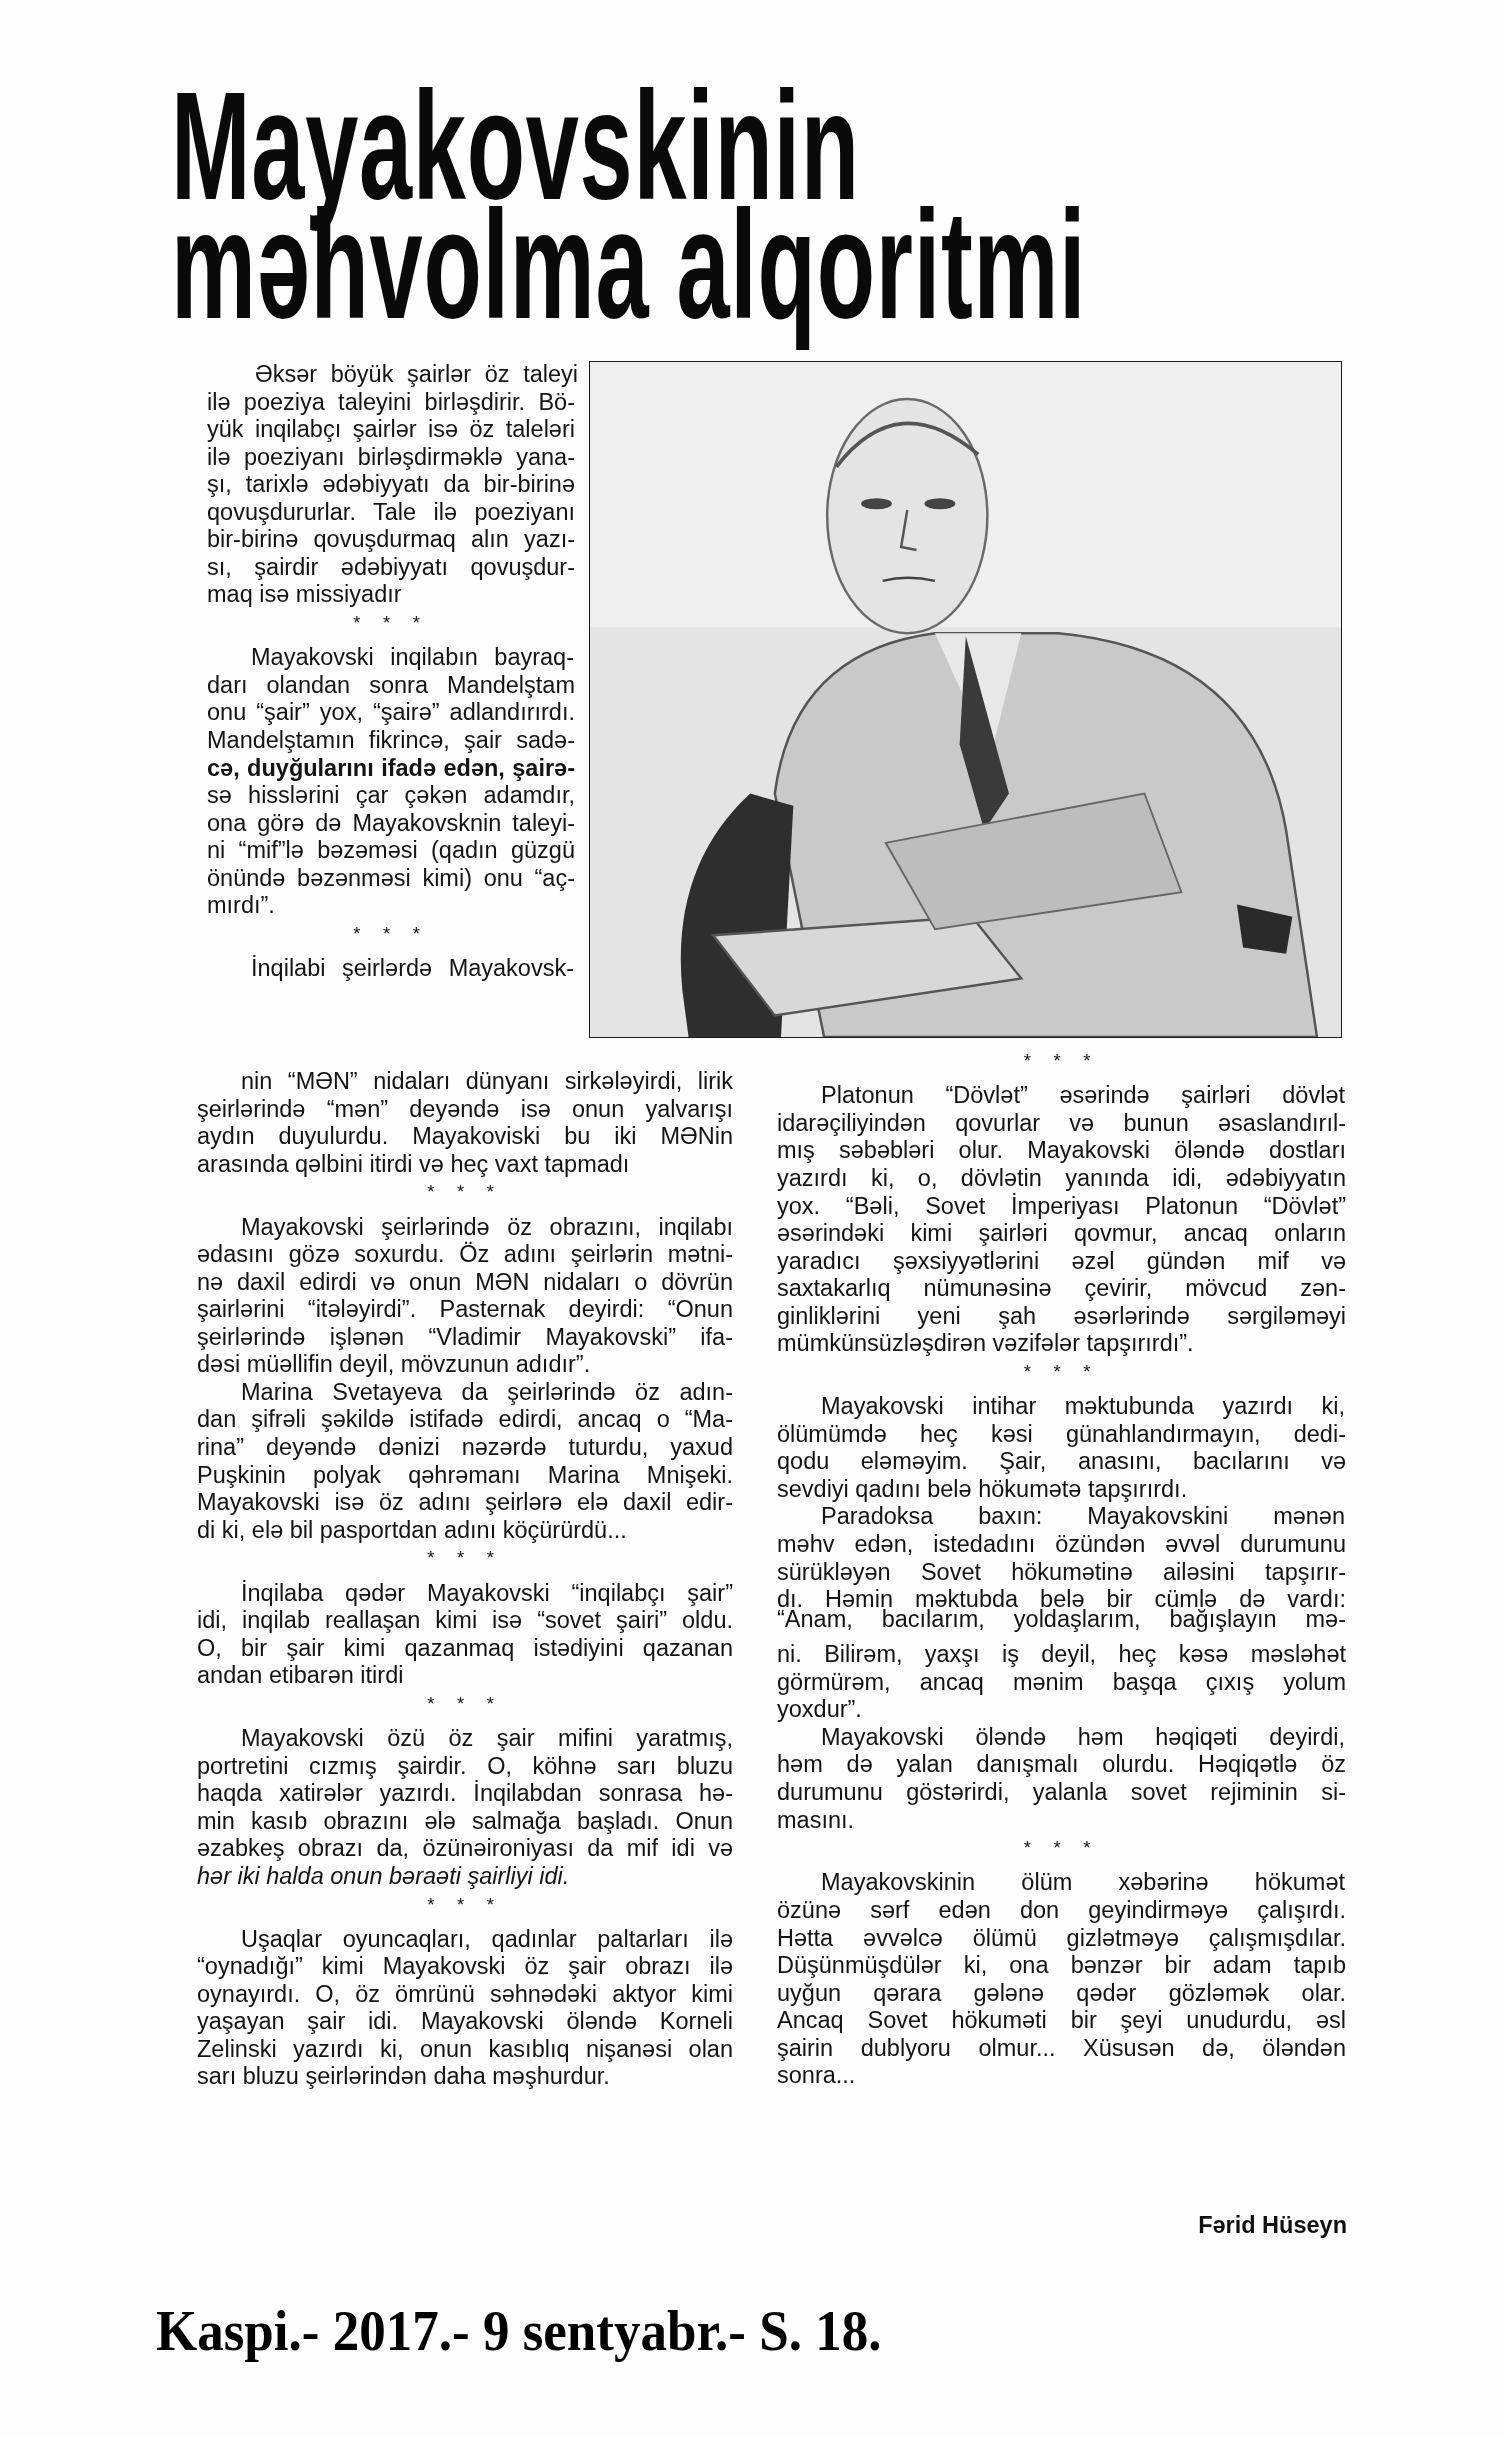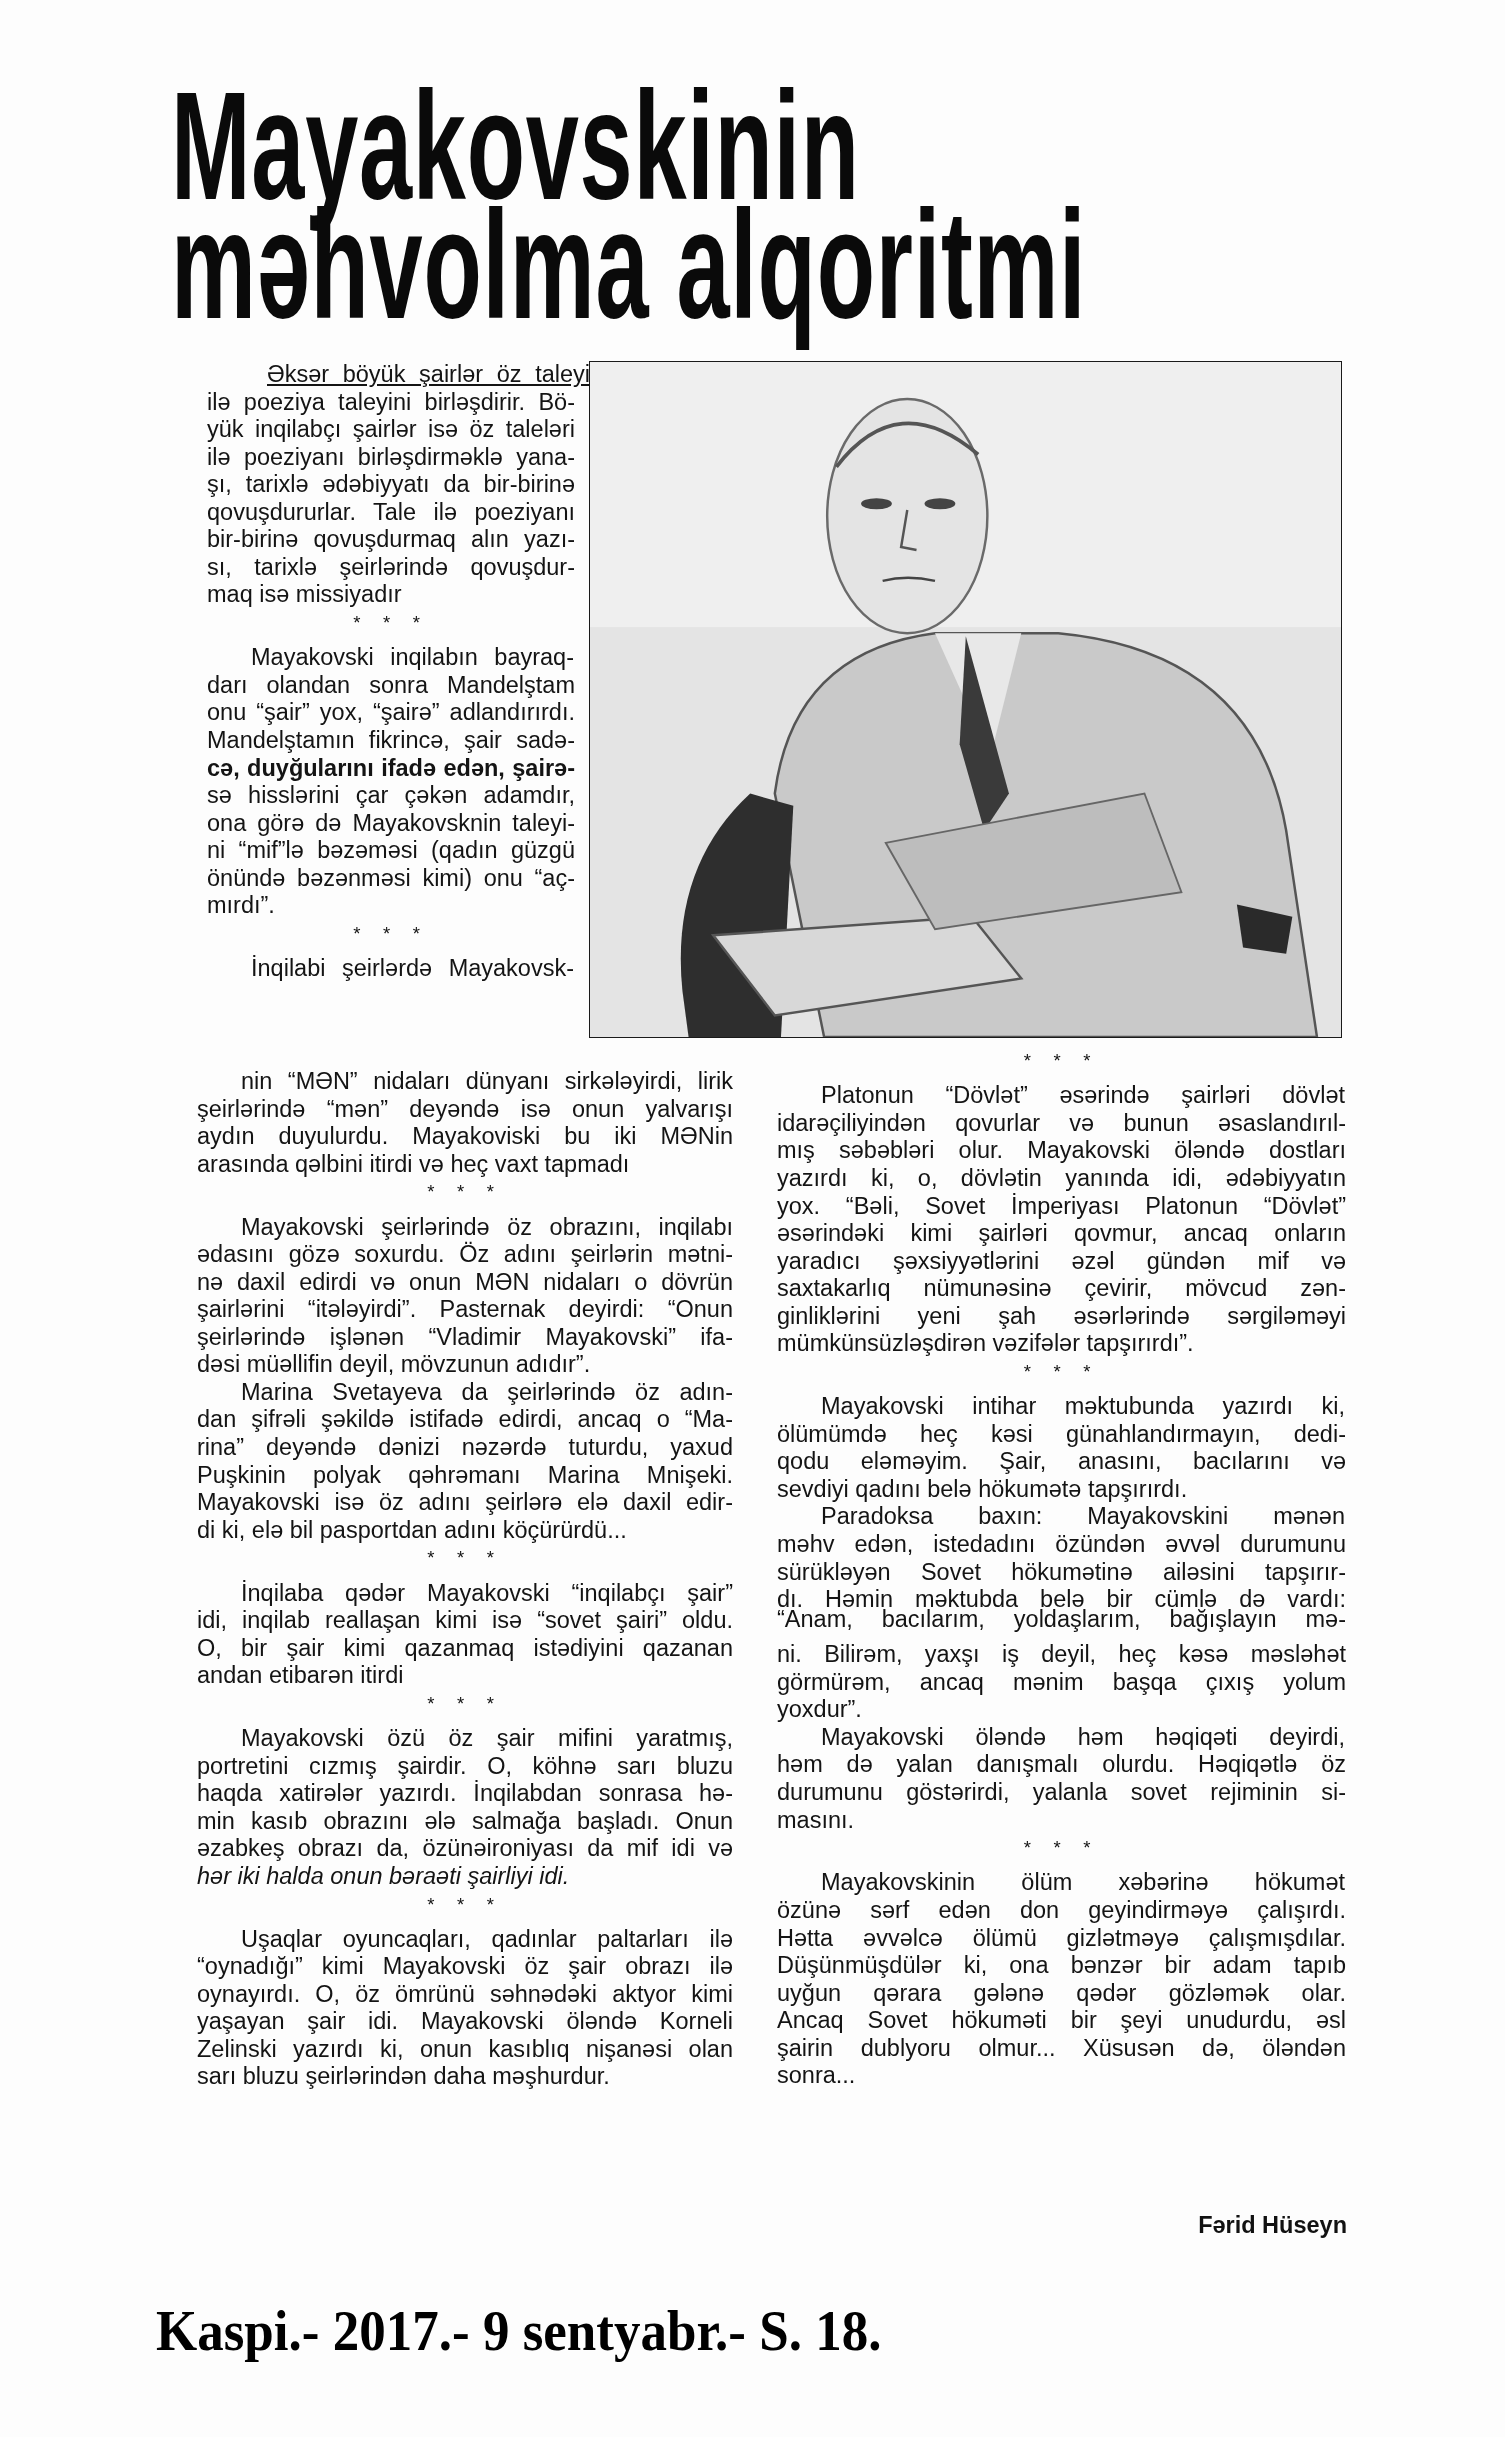--- a/index.html
+++ b/index.html
@@ -61,28 +61,28 @@
       <path d="M475 355 Q515 345 560 355" fill="none" stroke="#444" stroke-width="4"></path>
       <path d="M150 1020 Q130 820 260 700 L330 720 L310 1095 L160 1095 Z" fill="#2e2e2e"></path>
       <path d="M200 930 L620 900 L700 1000 L300 1060 Z" fill="#d8d8d8" stroke="#555" stroke-width="4"></path>
       <path d="M480 780 L900 700 L960 860 L560 920 Z" fill="#bdbdbd" stroke="#666" stroke-width="3"></path>
       <path d="M1050 880 L1140 900 L1130 960 L1060 950 Z" fill="#2a2a2a"></path>
     </svg>
   </div>
 
   <div class="col" id="col-left-top" style="left: 207px; top: 360px; width: 368px;">
       <div>
-        <div class="line" style="left: 60px; top: 0px; width: 323px; white-space: nowrap; text-decoration: underline;">Əksər böyük şairlər öz taleyi</div>
+        <div class="line" style="left: 48px; top: 0px; width: 323px; white-space: nowrap;">Əksər böyük şairlər öz taleyi</div>
         <div class="line" style="left: 0px; top: 27.6px; width: 368px; white-space: nowrap;">ilə poeziya taleyini birləşdirir. Bö-</div>
         <div class="line" style="left: 0px; top: 55px; width: 368px; white-space: nowrap;">yük inqilabçı şairlər isə öz taleləri</div>
         <div class="line" style="left: 0px; top: 83px; width: 368px; white-space: nowrap;">ilə poeziyanı birləşdirməklə yana-</div>
         <div class="line" style="left: 0px; top: 110px; width: 368px; white-space: nowrap;">şı, tarixlə ədəbiyyatı da bir-birinə</div>
         <div class="line" style="left: 0px; top: 138px; width: 368px; white-space: nowrap;">qovuşdururlar. Tale ilə poeziyanı</div>
         <div class="line" style="left: 0px; top: 165px; width: 368px; white-space: nowrap;">bir-birinə qovuşdurmaq alın yazı-</div>
-        <div class="line" style="left: 0px; top: 193px; width: 368px; white-space: nowrap;">sı, tarixlə şeirlərində qovuşdur-</div>
+        <div class="line" style="left: 0px; top: 193px; width: 368px; white-space: nowrap;">sı, şairdir ədəbiyyatı qovuşdur-</div>
         <div class="line last" style="left: 0px; top: 220px; width: 368px; white-space: nowrap;">maq isə missiyadır</div>
       </div>
       <div class="line center sep" style="top: 249px; width: 368px;">* * *</div>
       <div>
         <div class="line" style="left: 44px; top: 283px; width: 323px; white-space: nowrap;">Mayakovski inqilabın bayraq-</div>
         <div class="line" style="left: 0px; top: 311px; width: 368px; white-space: nowrap;">darı olandan sonra Mandelştam</div>
         <div class="line" style="left: 0px; top: 338px; width: 368px; white-space: nowrap;">onu “şair” yox, “şairə” adlandırırdı.</div>
         <div class="line" style="left: 0px; top: 366px; width: 368px; white-space: nowrap;">Mandelştamın fikrincə, şair sadə-</div>
         <div class="line" style="left: 0px; top: 394px; width: 368px; white-space: nowrap; font-weight: bold;">cə, duyğularını ifadə edən, şairə-</div>
         <div class="line" style="left: 0px; top: 421px; width: 368px; white-space: nowrap;">sə hisslərini çar çəkən adamdır,</div>

